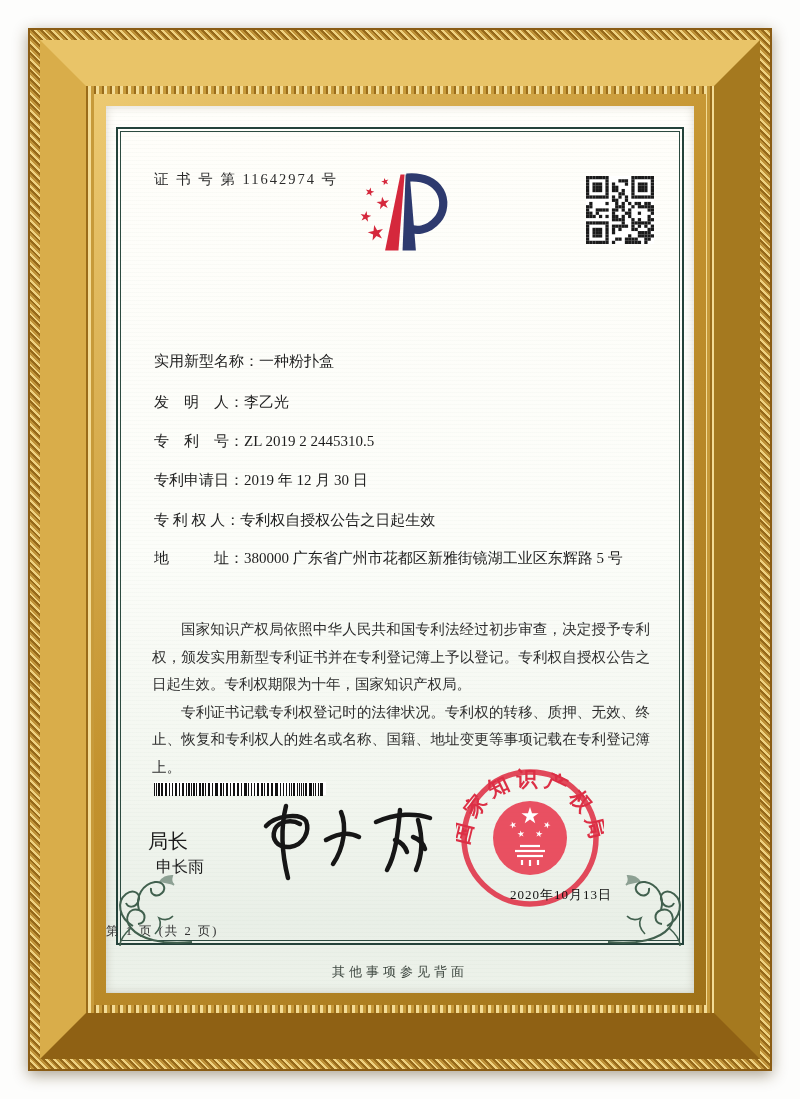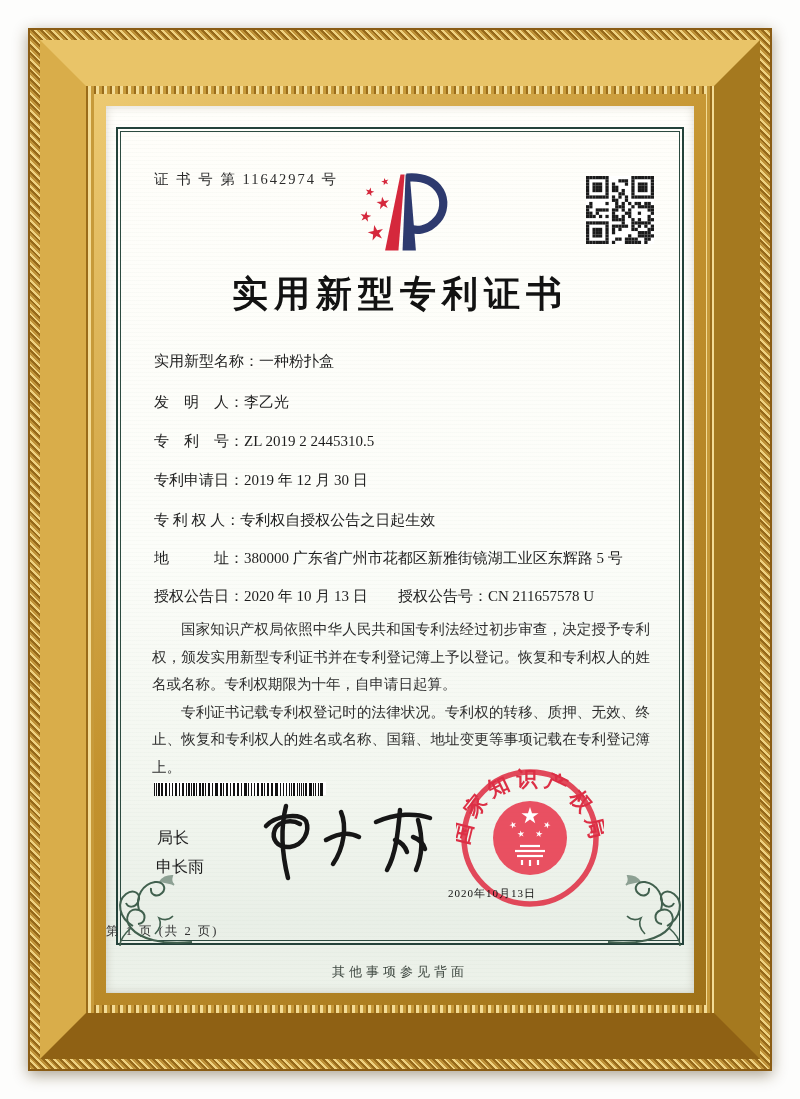--- a/index.html
+++ b/index.html
@@ -44,30 +44,30 @@
   .row .val { color:#1d1d1d; }
   .pair2 { position:absolute; left:244px; top:0; }
 
   .paras { position:absolute; left:46px; top:510px; width:498px;
     font-size:14.5px; line-height:27.5px; text-align:justify; color:#2e2e2e; }
   .paras p { text-indent:2em; }
 
   .barcode { position:absolute; left:48px; top:676px; width:172px; height:13px; background:#fff; }
   .barcode span { display:inline-block; height:100%; }
 
-  .signer-title { position:absolute; left:51px; top:722px; font-size:16px;
+  .signer-title { position:absolute; left:42px; top:722px; font-size:20px;
     font-family:"Liberation Sans","DejaVu Sans",sans-serif; color:#1c1c1c; }
   .signer-name  { position:absolute; left:50px; top:751px; font-size:16px;
     font-family:"Liberation Sans","DejaVu Sans",sans-serif; color:#1c1c1c; }
 
   .signature { position:absolute; left:140px; top:684px; width:198px; height:108px; }
 
   .seal { position:absolute; left:350px; top:658px; width:148px; height:148px; }
-  .seal-date { position:absolute; left:342px; top:780px; width:164px; text-align:left;
-    font-size:11px; letter-spacing:1px; color:#111; }
+  .seal-date { position:absolute; left:342px; top:780px; width:164px; text-align:right;
+    font-size:13px; letter-spacing:1px; color:#111; }
 
   .page-footer { position:absolute; left:0; right:0; top:817px; text-align:left;
     font-size:12.5px; letter-spacing:2px; color:#333; }
 
   .ornament { position:absolute; width:86px; height:80px; top:766px; }
   .ornament.left { left:2px; }
   .ornament.right { right:2px; transform:scaleX(-1); }
 
   .back-note { position:absolute; left:0; right:0; top:857px; text-align:center;
     font-size:13px; letter-spacing:4px; color:#3c463f; }
@@ -318,49 +318,42 @@
               <rect x="6" y="20" width="1" height="1" fill="#1a1a1a"></rect>
               <rect x="8" y="20" width="1" height="1" fill="#1a1a1a"></rect>
               <rect x="12" y="20" width="1" height="1" fill="#1a1a1a"></rect>
               <rect x="13" y="20" width="1" height="1" fill="#1a1a1a"></rect>
               <rect x="14" y="20" width="1" height="1" fill="#1a1a1a"></rect>
               <rect x="15" y="20" width="1" height="1" fill="#1a1a1a"></rect>
               <rect x="16" y="20" width="1" height="1" fill="#1a1a1a"></rect>
               <rect x="18" y="20" width="1" height="1" fill="#1a1a1a"></rect>
             </svg>
 
-      <div class="title">实用新型专利证书</div>
 
       <div class="row" style="top:246px">
         <span>实用新型名称：</span><span class="val">一种粉扑盒</span>
       </div>
       <div class="row" style="top:287px">
         <span>发　明　人：</span><span class="val">李乙光</span>
       </div>
       <div class="row" style="top:326px">
         <span>专　利　号：</span><span class="val">ZL 2019 2 2445310.5</span>
       </div>
       <div class="row" style="top:365px">
         <span>专利申请日：</span><span class="val">2019 年 12 月 30 日</span>
       </div>
       <div class="row" style="top:405px">
         <span>专 利 权 人：</span><span class="val">专利权自授权公告之日起生效</span>
       </div>
       <div class="row" style="top:443px">
         <span>地　　　址：</span><span class="val">380000 广东省广州市花都区新雅街镜湖工业区东辉路 5 号</span>
       </div>
-      <div class="row" style="top:481px">
-        <span>授权公告日：</span><span class="val">2020 年 10 月 13 日</span>
-        <span class="pair2">
-          <span>授权公告号：</span><span class="val">CN 211657578 U</span>
-        </span>
-      </div>
 
       <div class="paras">
-        <p>国家知识产权局依照中华人民共和国专利法经过初步审查，决定授予专利权，颁发实用新型专利证书并在专利登记簿上予以登记。恢复和专利权人的姓名或名称。专利权期限为十年，自申请日起算。</p>
+        <p>国家知识产权局依照中华人民共和国专利法经过初步审查，决定授予专利权，颁发实用新型专利证书并在专利登记簿上予以登记。专利权自授权公告之日起生效。专利权期限为十年，国家知识产权局。</p>
         <p>专利证书记载专利权登记时的法律状况。专利权的转移、质押、无效、终止、恢复和专利权人的姓名或名称、国籍、地址变更等事项记载在专利登记簿上。</p>
       </div>
 
       <div class="barcode" id="barcode"><span style="width:1px;background:#111"></span><span style="width:1px;background:transparent"></span><span style="width:1px;background:#111"></span><span style="width:1px;background:transparent"></span><span style="width:2px;background:#111"></span><span style="width:1px;background:transparent"></span><span style="width:2px;background:#111"></span><span style="width:2px;background:transparent"></span><span style="width:2px;background:#111"></span><span style="width:2px;background:transparent"></span><span style="width:1px;background:#111"></span><span style="width:2px;background:transparent"></span><span style="width:1px;background:#111"></span><span style="width:2px;background:transparent"></span><span style="width:2px;background:#111"></span><span style="width:2px;background:transparent"></span><span style="width:1px;background:#111"></span><span style="width:2px;background:transparent"></span><span style="width:2px;background:#111"></span><span style="width:2px;background:transparent"></span><span style="width:1px;background:#111"></span><span style="width:1px;background:transparent"></span><span style="width:2px;background:#111"></span><span style="width:1px;background:transparent"></span><span style="width:1px;background:#111"></span><span style="width:1px;background:transparent"></span><span style="width:2px;background:#111"></span><span style="width:1px;background:transparent"></span><span style="width:1px;background:#111"></span><span style="width:2px;background:transparent"></span><span style="width:2px;background:#111"></span><span style="width:1px;background:transparent"></span><span style="width:2px;background:#111"></span><span style="width:1px;background:transparent"></span><span style="width:1px;background:#111"></span><span style="width:2px;background:transparent"></span><span style="width:2px;background:#111"></span><span style="width:2px;background:transparent"></span><span style="width:1px;background:#111"></span><span style="width:2px;background:transparent"></span><span style="width:3px;background:#111"></span><span style="width:2px;background:transparent"></span><span style="width:2px;background:#111"></span><span style="width:1px;background:transparent"></span><span style="width:1px;background:#111"></span><span style="width:2px;background:transparent"></span><span style="width:2px;background:#111"></span><span style="width:2px;background:transparent"></span><span style="width:1px;background:#111"></span><span style="width:2px;background:transparent"></span><span style="width:2px;background:#111"></span><span style="width:2px;background:transparent"></span><span style="width:2px;background:#111"></span><span style="width:2px;background:transparent"></span><span style="width:1px;background:#111"></span><span style="width:2px;background:transparent"></span><span style="width:3px;background:#111"></span><span style="width:1px;background:transparent"></span><span style="width:1px;background:#111"></span><span style="width:2px;background:transparent"></span><span style="width:1px;background:#111"></span><span style="width:2px;background:transparent"></span><span style="width:1px;background:#111"></span><span style="width:2px;background:transparent"></span><span style="width:2px;background:#111"></span><span style="width:2px;background:transparent"></span><span style="width:2px;background:#111"></span><span style="width:1px;background:transparent"></span><span style="width:1px;background:#111"></span><span style="width:2px;background:transparent"></span><span style="width:2px;background:#111"></span><span style="width:2px;background:transparent"></span><span style="width:2px;background:#111"></span><span style="width:2px;background:transparent"></span><span style="width:3px;background:#111"></span><span style="width:2px;background:transparent"></span><span style="width:1px;background:#111"></span><span style="width:2px;background:transparent"></span><span style="width:1px;background:#111"></span><span style="width:2px;background:transparent"></span><span style="width:1px;background:#111"></span><span style="width:2px;background:transparent"></span><span style="width:1px;background:#111"></span><span style="width:1px;background:transparent"></span><span style="width:1px;background:#111"></span><span style="width:1px;background:transparent"></span><span style="width:2px;background:#111"></span><span style="width:2px;background:transparent"></span><span style="width:1px;background:#111"></span><span style="width:1px;background:transparent"></span><span style="width:1px;background:#111"></span><span style="width:1px;background:transparent"></span><span style="width:1px;background:#111"></span><span style="width:1px;background:transparent"></span><span style="width:1px;background:#111"></span><span style="width:1px;background:transparent"></span><span style="width:2px;background:#111"></span><span style="width:2px;background:transparent"></span><span style="width:3px;background:#111"></span><span style="width:1px;background:transparent"></span><span style="width:1px;background:#111"></span><span style="width:1px;background:transparent"></span><span style="width:1px;background:#111"></span><span style="width:2px;background:transparent"></span><span style="width:1px;background:#111"></span><span style="width:1px;background:transparent"></span><span style="width:3px;background:#111"></span><span style="width:1px;background:transparent"></span></div>
 
       <div class="signer-title">局长</div>
       <div class="signer-name">申长雨</div>
 
       <svg class="signature" viewBox="0 0 198 108" fill="none" stroke="#161616" stroke-width="4.5" stroke-linecap="round">
         <path d="M40,16 C35,36 35,60 42,88"></path>

